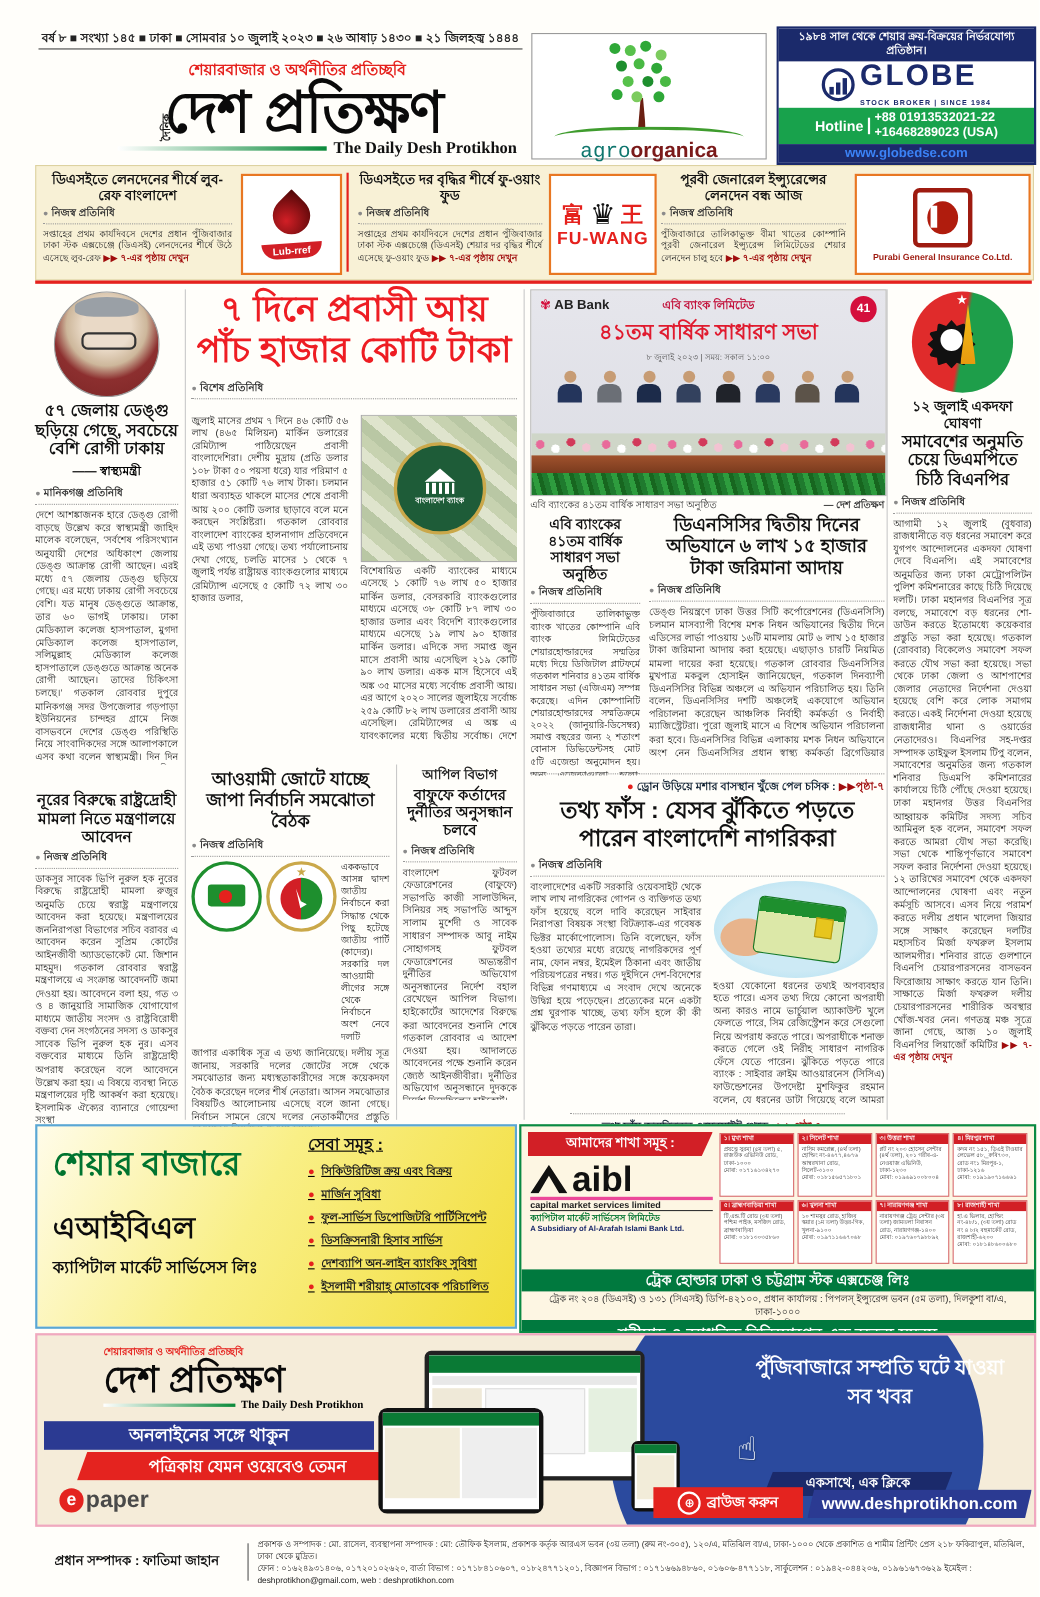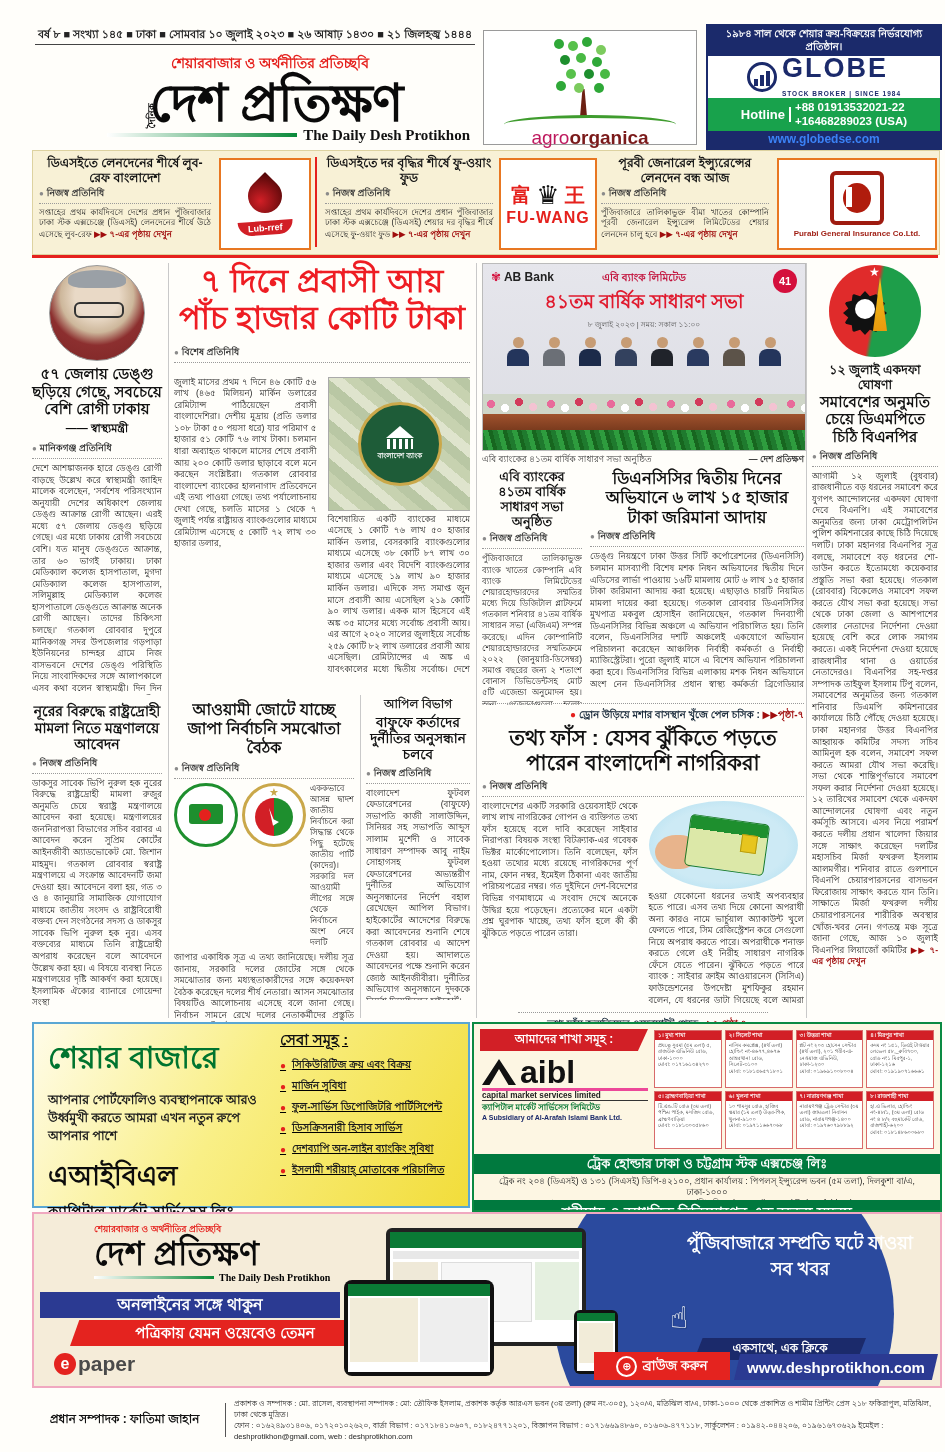--- a/index.html
+++ b/index.html
@@ -52,21 +52,21 @@
     </div>
   </div>
 
   <div class="abs" style="left:483px;top:30px;width:212px;height:113px;border:1px solid #9a9a9a;background:#fff;">
     <div class="abs" style="left:96px;top:58px;width:7px;height:28px;background:#6b1f12;clip-path:polygon(35% 0,65% 0,100% 100%,0 100%);"></div>
     <div class="abs" style="left:70px;top:8px;width:70px;height:58px;">
       <div style="width:10px;height:10px;border-radius:50%;background:#2fa838;box-shadow:14px 2px 0 #57c14b,28px -2px 0 #2fa838,42px 6px 0 #7ccb5e,6px 16px 0 #1e8f2e,22px 14px 0 #49b944,38px 18px 0 #2fa838,12px 30px 0 #57c14b,30px 30px 0 #1e8f2e,46px 30px 0 #49b944,2px 42px 0 #2fa838,20px 44px 0 #7ccb5e,40px 44px 0 #2fa838;"></div>
     </div>
     <div class="abs" style="left:20px;top:84px;width:172px;height:16px;border-top:3px solid #3f9c2e;border-radius:50% 50% 0 0;"></div>
     <div class="abs" style="left:0;top:96px;width:212px;text-align:center;font-size:19px;">
-      <span style="color:#be185d;">agro</span><span class="b" style="color:#7a1a1a;">organica</span>
+      <span style="color:#0f766e;font-family:Liberation Mono, monospace;">agro</span><span class="b" style="color:#7a1a1a;">organica</span>
     </div>
   </div>
 
   <div class="abs" style="left:706px;top:24px;width:232px;height:122px;border:2px solid #1b2a6b;background:#fff;">
     <div style="background:#1b2a6b;color:#fff;font-size:10px;font-weight:bold;text-align:center;padding:2px 4px;line-height:1.25;height:26px;">১৯৮৪ সাল থেকে শেয়ার ক্রয়-বিক্রয়ের নির্ভরযোগ্য প্রতিষ্ঠান।</div>
     <div style="display:flex;align-items:center;justify-content:center;gap:5px;height:42px;background:#fff;">
       <span style="width:30px;height:30px;border-radius:50%;border:3px solid #1b2a6b;display:inline-flex;align-items:flex-end;justify-content:center;gap:2px;padding-bottom:3px;box-sizing:border-box;">
         <i style="width:4px;height:7px;background:#1b2a6b;"></i>
           <i style="width:4px;height:11px;background:#1b2a6b;"></i>
           <i style="width:4px;height:15px;background:#1b2a6b;"></i>
@@ -144,21 +144,21 @@
     <div class="abs" style="left:0;top:0;width:130px;">
       <div style="width:94px;height:94px;border-radius:50%;margin:2px auto 4px;border:1px solid #999;background:radial-gradient(circle at 50% 32%,#e9d9c6 28%,#cdb79b 46%,#8c2f2f 62%,#7c2525 100%);position:relative;overflow:hidden;">
         <i style="position:absolute;left:24px;top:36px;width:46px;height:12px;border:2px solid #333;border-radius:6px;background:rgba(255,255,255,.15);"></i>
         <i style="position:absolute;left:18px;top:4px;width:58px;height:18px;background:#9aa0a6;border-radius:50% 50% 30% 30%;"></i>
       </div>
       <div class="hl" style="font-size:15px;">৫৭ জেলায় ডেঙ্গু ছড়িয়ে গেছে, সবচেয়ে বেশি রোগী ঢাকায়</div>
       <div class="c b" style="font-size:11px;margin:2px 0;">—— স্বাস্থ্যমন্ত্রী</div>
       <div class="byline"><span class="dot">●</span><span>মানিকগঞ্জ প্রতিনিধি</span></div>
       <div class="drule"></div>
       <div class="body j" style="height:232px;"><span>দেশে আশঙ্কাজনক হারে ডেঙ্গু রোগী বাড়ছে উল্লেখ করে স্বাস্থ্যমন্ত্রী জাহিদ মালেক বলেছেন, ‘সর্বশেষ পরিসংখ্যান অনুযায়ী দেশের অধিকাংশ জেলায় ডেঙ্গু আক্রান্ত রোগী আছেন। এরই মধ্যে ৫৭ জেলায় ডেঙ্গু ছড়িয়ে গেছে। এর মধ্যে ঢাকায় রোগী সবচেয়ে বেশি। যত মানুষ ডেঙ্গুতে আক্রান্ত, তার ৬০ ভাগই ঢাকায়। ঢাকা মেডিক্যাল কলেজ হাসপাতাল, মুগদা মেডিক্যাল কলেজ হাসপাতাল, সলিমুল্লাহ মেডিক্যাল কলেজ হাসপাতালে ডেঙ্গুতে আক্রান্ত অনেক রোগী আছেন। তাদের চিকিৎসা চলছে।’ গতকাল রোববার দুপুরে মানিকগঞ্জ সদর উপজেলার গড়পাড়া ইউনিয়নের চান্দহর গ্রামে নিজ বাসভবনে দেশের ডেঙ্গু পরিস্থিতি নিয়ে সাংবাদিকদের সঙ্গে আলাপকালে এসব কথা বলেন স্বাস্থ্যমন্ত্রী। দিন দিন ডেঙ্গুর প্রকোপ বেড়ে যাচ্ছে জানিয়ে মন্ত্রী বলেন, ‘গত বছর এই সময়ে অনেক ভালো ছিল ডেঙ্গু</span> </div>
-      <div class="hl" style="font-size:14px;margin-top:8px;">নূরের বিরুদ্ধে রাষ্ট্রদ্রোহী মামলা নিতে মন্ত্রণালয়ে আবেদন</div>
+      <div class="hl" style="font-size:14px;margin-top:24px;">নূরের বিরুদ্ধে রাষ্ট্রদ্রোহী মামলা নিতে মন্ত্রণালয়ে আবেদন</div>
       <div class="byline" style="margin-top:3px;"><span class="dot">●</span><span>নিজস্ব প্রতিনিধি</span></div>
       <div class="drule"></div>
       <div class="body j" style="height:248px;">ডাকসুর সাবেক ভিপি নুরুল হক নুরের বিরুদ্ধে রাষ্ট্রদ্রোহী মামলা রুজুর অনুমতি চেয়ে স্বরাষ্ট্র মন্ত্রণালয়ে আবেদন করা হয়েছে। মন্ত্রণালয়ের জননিরাপত্তা বিভাগের সচিব বরাবর এ আবেদন করেন সুপ্রিম কোর্টের আইনজীবী অ্যাডভোকেট মো. জিশান মাহমুদ। গতকাল রোববার স্বরাষ্ট্র মন্ত্রণালয়ে এ সংক্রান্ত আবেদনটি জমা দেওয়া হয়। আবেদনে বলা হয়, গত ৩ ও ৪ জানুয়ারি সামাজিক যোগাযোগ মাধ্যমে জাতীয় সংসদ ও রাষ্ট্রবিরোধী বক্তব্য দেন সংগঠনের সদস্য ও ডাকসুর সাবেক ভিপি নুরুল হক নুর। এসব বক্তব্যের মাধ্যমে তিনি রাষ্ট্রদ্রোহী অপরাধ করেছেন বলে আবেদনে উল্লেখ করা হয়। এ বিষয়ে ব্যবস্থা নিতে মন্ত্রণালয়ের দৃষ্টি আকর্ষণ করা হয়েছে। ইসলামিক ঐক্যের ব্যানারে গোয়েন্দা সংস্থা</div>
     </div>
 
     <div class="abs" style="left:142px;top:0;width:296px;">
       <div class="hl redhl" style="font-size:32px;line-height:1.15;">৭ দিনে প্রবাসী আয় পাঁচ হাজার কোটি টাকা</div>
       <div class="byline" style="margin-top:8px;"><span class="dot">●</span><span>বিশেষ প্রতিনিধি</span></div>
       <div class="drule"></div>
       <div class="mc2 body j" style="height:300px;margin-top:14px;">
@@ -301,21 +301,20 @@
       <div class="hl" style="font-size:15px;">সমাবেশের অনুমতি চেয়ে ডিএমপিতে চিঠি বিএনপির</div>
       <div class="byline" style="margin-top:3px;"><span class="dot">●</span><span>নিজস্ব প্রতিনিধি</span></div>
       <div class="drule"></div>
       <div class="body j" style="height:498px;"><span>আগামী ১২ জুলাই (বুধবার) রাজধানীতে বড় ধরনের সমাবেশ করে যুগপৎ আন্দোলনের একদফা ঘোষণা দেবে বিএনপি। এই সমাবেশের অনুমতির জন্য ঢাকা মেট্রোপলিটন পুলিশ কমিশনারের কাছে চিঠি দিয়েছে দলটি। ঢাকা মহানগর বিএনপির সূত্র বলছে, সমাবেশে বড় ধরনের শো-ডাউন করতে ইতোমধ্যে কয়েকবার প্রস্তুতি সভা করা হয়েছে। গতকাল (রোববার) বিকেলেও সমাবেশ সফল করতে যৌথ সভা করা হয়েছে। সভা থেকে ঢাকা জেলা ও আশপাশের জেলার নেতাদের নির্দেশনা দেওয়া হয়েছে বেশি করে লোক সমাগম করতে। একই নির্দেশনা দেওয়া হয়েছে রাজধানীর থানা ও ওয়ার্ডের নেতাদেরও। বিএনপির সহ-দপ্তর সম্পাদক তাইফুল ইসলাম টিপু বলেন, সমাবেশের অনুমতির জন্য গতকাল শনিবার ডিএমপি কমিশনারের কার্যালয়ে চিঠি পৌঁছে দেওয়া হয়েছে। ঢাকা মহানগর উত্তর বিএনপির আহ্বায়ক কমিটির সদস্য সচিব আমিনুল হক বলেন, সমাবেশ সফল করতে আমরা যৌথ সভা করেছি। সভা থেকে শান্তিপূর্ণভাবে সমাবেশ সফল করার নির্দেশনা দেওয়া হয়েছে। ১২ তারিখের সমাবেশ থেকে একদফা আন্দোলনের ঘোষণা এবং নতুন কর্মসূচি আসবে। এসব নিয়ে পরামর্শ করতে দলীয় প্রধান খালেদা জিয়ার সঙ্গে সাক্ষাৎ করেছেন দলটির মহাসচিব মির্জা ফখরুল ইসলাম আলমগীর। শনিবার রাতে গুলশানে বিএনপি চেয়ারপারসনের বাসভবন ফিরোজায় সাক্ষাৎ করতে যান তিনি। সাক্ষাতে মির্জা ফখরুল দলীয় চেয়ারপারসনের শারীরিক অবস্থার খোঁজ-খবর নেন। গণতন্ত্র মঞ্চ সূত্রে জানা গেছে, আজ ১০ জুলাই বিএনপির লিয়াজোঁ কমিটির</span> <span class="plink">▶▶ ৭-এর পৃষ্ঠায় দেখুন</span></div>
     </div>
   </div>
 
   <div class="abs" style="left:32px;top:1022px;width:434px;height:182px;border:2px solid #5aa7d4;background:linear-gradient(120deg,#fffce9 0%,#f9ef86 45%,#f2dd3a 100%);">
     <div class="abs" style="left:14px;top:10px;width:218px;">
       <div style="font-size:30px;font-weight:bold;color:#00742f;">শেয়ার বাজারে</div>
-      <div style="font-size:12.5px;font-weight:bold;color:#1c1c1c;margin-top:6px;line-height:1.45;">আপনার পোর্টফোলিও ব্যবস্থাপনাকে আরও উর্ধ্বমুখী করতে আমরা এখন নতুন রুপে আপনার পাশে</div>
       <div style="font-size:27px;font-weight:bold;color:#0c0c0c;margin-top:10px;">এআইবিএল</div>
       <div style="font-size:15px;font-weight:bold;color:#0c0c0c;">ক্যাপিটাল মার্কেট সার্ভিসেস লিঃ</div>
     </div>
     <div class="abs" style="left:246px;top:4px;width:182px;text-decoration:underline;">
       <div style="font-size:15px;font-weight:bold;color:#111;margin-bottom:4px;">সেবা সমূহ :</div>
       <div class="svc">
           <span class="sdot">●</span>
           <span>সিকিউরিটিজ ক্রয় এবং বিক্রয়</span>
         </div>
       <div class="svc">

